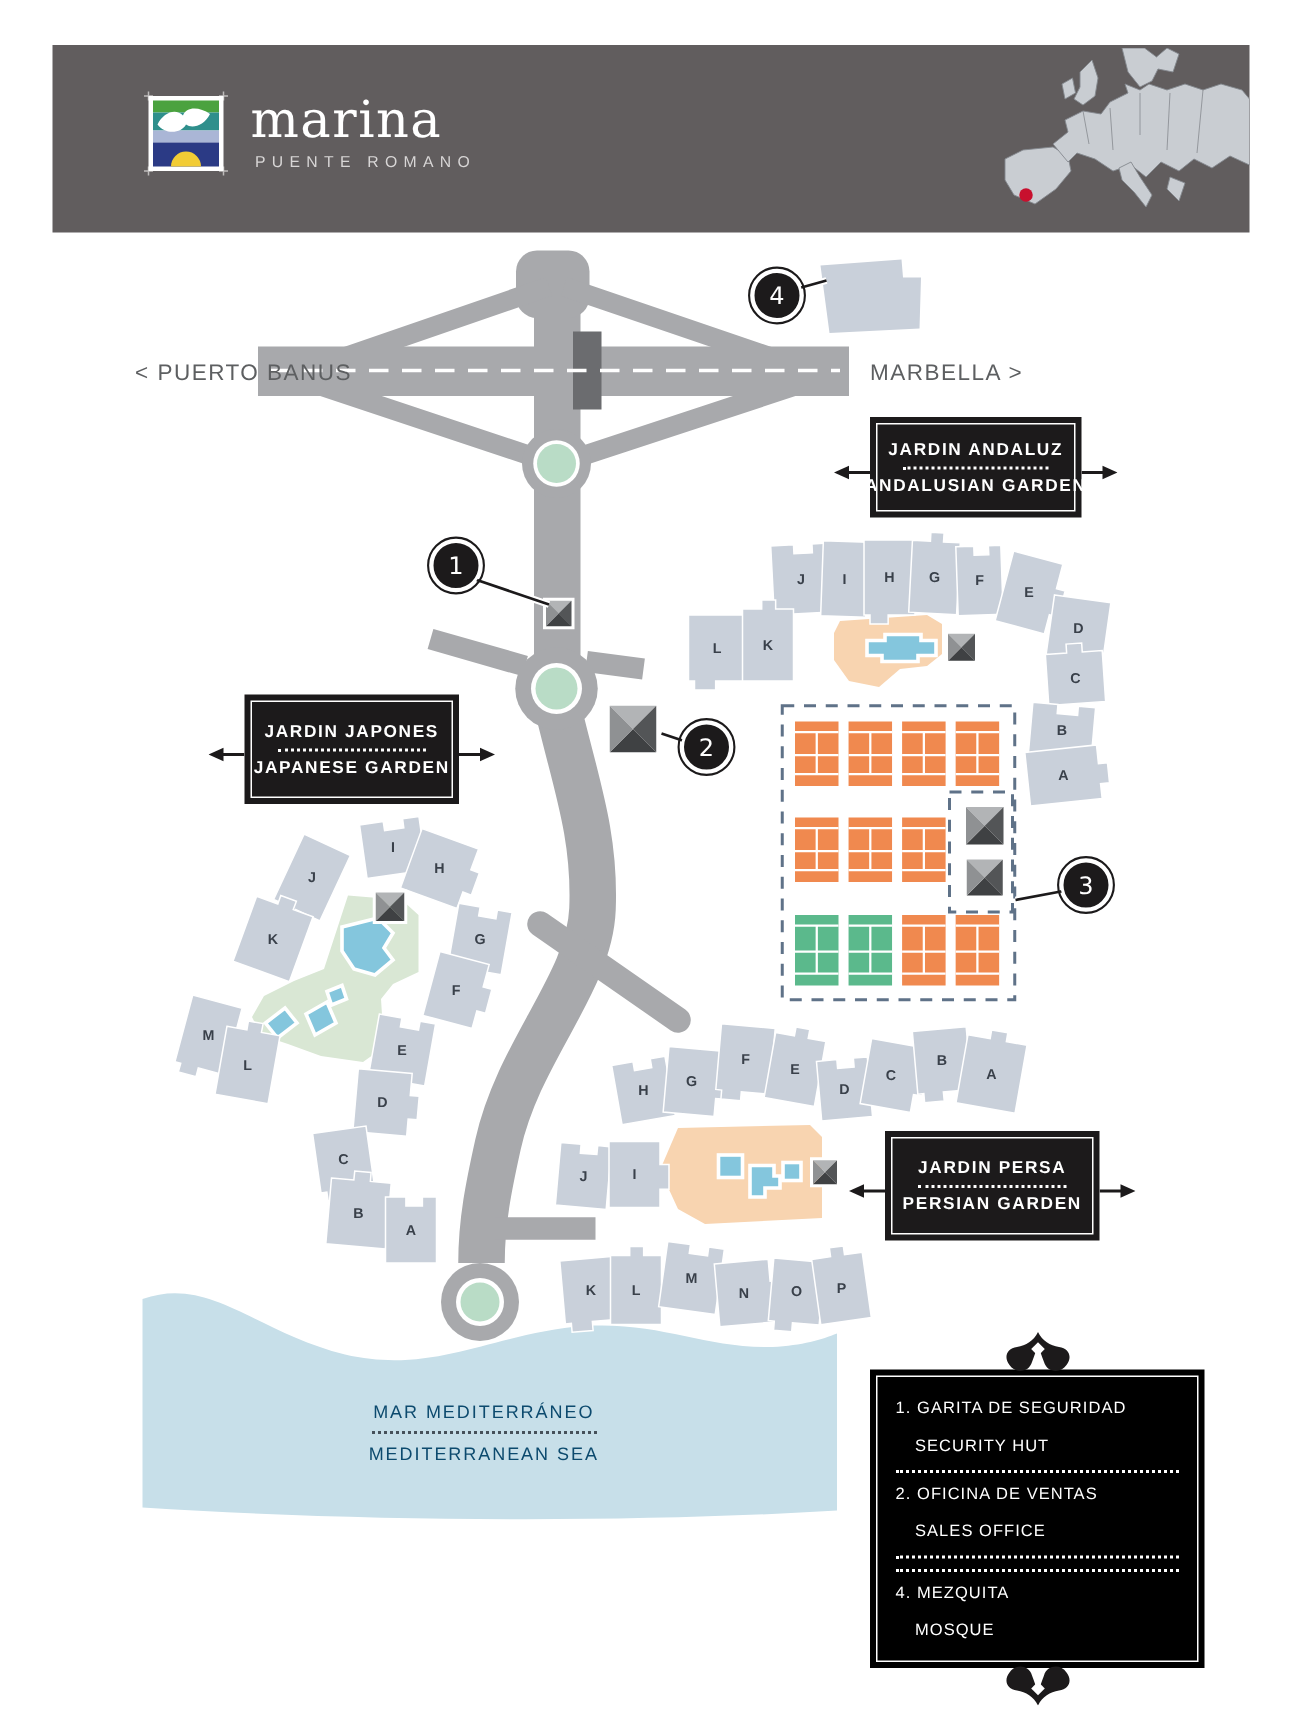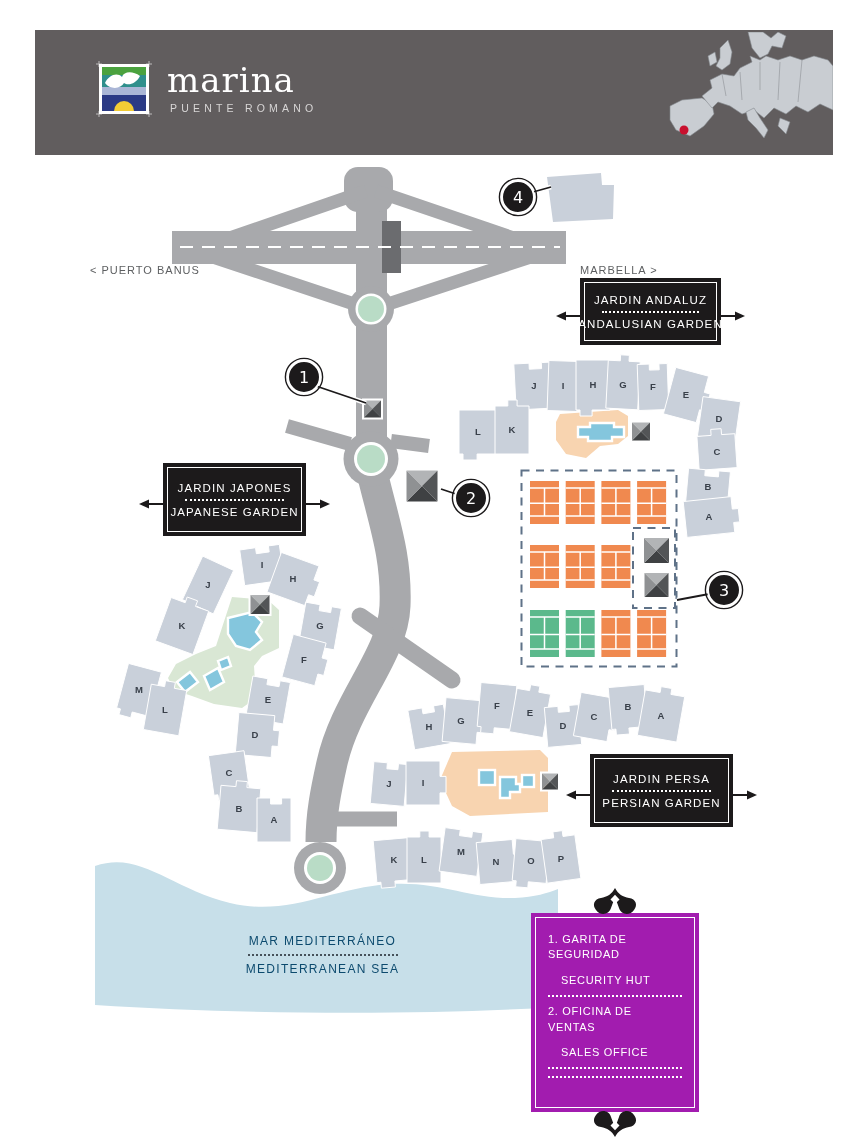--- a/index.html
+++ b/index.html
@@ -10,41 +10,41 @@
   #logo{position:absolute;left:60px;top:30px;}
   .brand-title{position:absolute;left:132px;top:30px;font-family:"DejaVu Serif",serif;
                font-size:34px;font-weight:400;color:#ffffff;letter-spacing:1px;}
   .brand-sub{position:absolute;left:135px;top:72px;font-size:10.5px;color:#d8d6d6;letter-spacing:4.2px;}
   #europe{position:absolute;right:0;top:2px;}
   
   #map-svg{position:absolute;left:0;top:0;}
   .bletter{font:600 9.5px "Liberation Sans",sans-serif;fill:#39404a;}
   .mnum{font:400 16px "DejaVu Sans",sans-serif;fill:#ffffff;}
   
-  .roadlbl{position:absolute;font-size:11px;color:#5d5f61;letter-spacing:1px;white-space:nowrap;margin-top:24px;}
+  .roadlbl{position:absolute;font-size:15px;color:#5d5f61;letter-spacing:1px;white-space:nowrap;}
   #lbl-west{left:90px;top:240px;}
   #lbl-east{left:580px;top:240px;}
   
-  .glabel{position:absolute;background:#1c1a1b;padding:4px;box-sizing:border-box;}
+  .glabel{position:absolute;background:#1c1a1b;padding:4px;box-sizing:border-box;font-weight:bold;}
   .glabel .inner{border:1px solid #ffffff;height:100%;box-sizing:border-box;
                  display:flex;flex-direction:column;align-items:center;justify-content:center;
                  color:#ffffff;font-size:11.5px;letter-spacing:1.1px;white-space:nowrap;padding:6px 8px;}
   .gdots{width:85%;border-bottom:2px dotted #ffffff;margin:5px auto;}
   #label-andaluz{left:580px;top:278px;width:141px;height:67px;}
   #label-japones{left:163px;top:463px;width:143px;height:73px;}
   #label-persa{left:590px;top:754px;width:143px;height:73px;}
   .arr{position:absolute;top:calc(50% - 5px);width:24px;height:10px;}
   .arr-w{left:-24px;}
   .arr-e{right:-24px;transform:scaleX(-1);}
   
   #sealabel{position:absolute;left:230px;top:934px;width:185px;text-align:center;
             color:#0c4a6e;font-size:12px;letter-spacing:1.3px;white-space:nowrap;}
   #sealabel .gdots{border-bottom:2px dotted #46515a;width:150px;margin:6px auto;}
   
-  #legend{position:absolute;left:531px;top:913px;width:168px;height:199px;background:#a21caf;
+  #legend{position:absolute;left:580px;top:913px;width:223px;height:199px;background:#000000;
           padding:4px;box-sizing:border-box;}
   #legend .inner{border:1px solid #ffffff;height:100%;box-sizing:border-box;
                  padding:14px 12px;color:#ffffff;font-size:11px;letter-spacing:0.7px;line-height:1.4;}
   .litem .l2{padding-left:13px;margin-top:10px;}
   .ldots{border-bottom:2px dotted #ffffff;margin:7px 0;}
   .ornament{position:absolute;left:50%;transform:translateX(-50%);}
   .orn-top{top:-25px;}
   .orn-bot{bottom:-25px;transform:translateX(-50%) rotate(180deg);}
 </style>
 </head>
@@ -403,20 +403,24 @@
         <div class="l1">1. GARITA DE SEGURIDAD</div>
         <div class="l2">SECURITY HUT</div>
       </div>
       <div class="ldots"></div>
       <div class="litem">
         <div class="l1">2. OFICINA DE VENTAS</div>
         <div class="l2">SALES OFFICE</div>
       </div>
       <div class="ldots"></div>
       <div class="ldots"></div>
+      <div class="litem">
+        <div class="l1">4. MEZQUITA</div>
+        <div class="l2">MOSQUE</div>
+      </div>
     </div>
     <svg class="ornament orn-bot" width="46" height="28" viewBox="0 0 46 28">
       <path d="M23,0 C26,6 31,9 37,10 C44,11 46,17 42,22 C38,28 29,27 27,20 C25.5,16 24,12 23,8 C22,12 20.5,16 19,20 C17,27 8,28 4,22 C0,17 2,11 9,10 C15,9 20,6 23,0 Z" fill="#1c1a1b"></path>
       <rect x="19.8" y="8.2" width="6.4" height="6.4" transform="rotate(45 23 11.4)" fill="#ffffff"></rect>
     </svg>
   </div>
 
 </div>
 
 </body></html>

